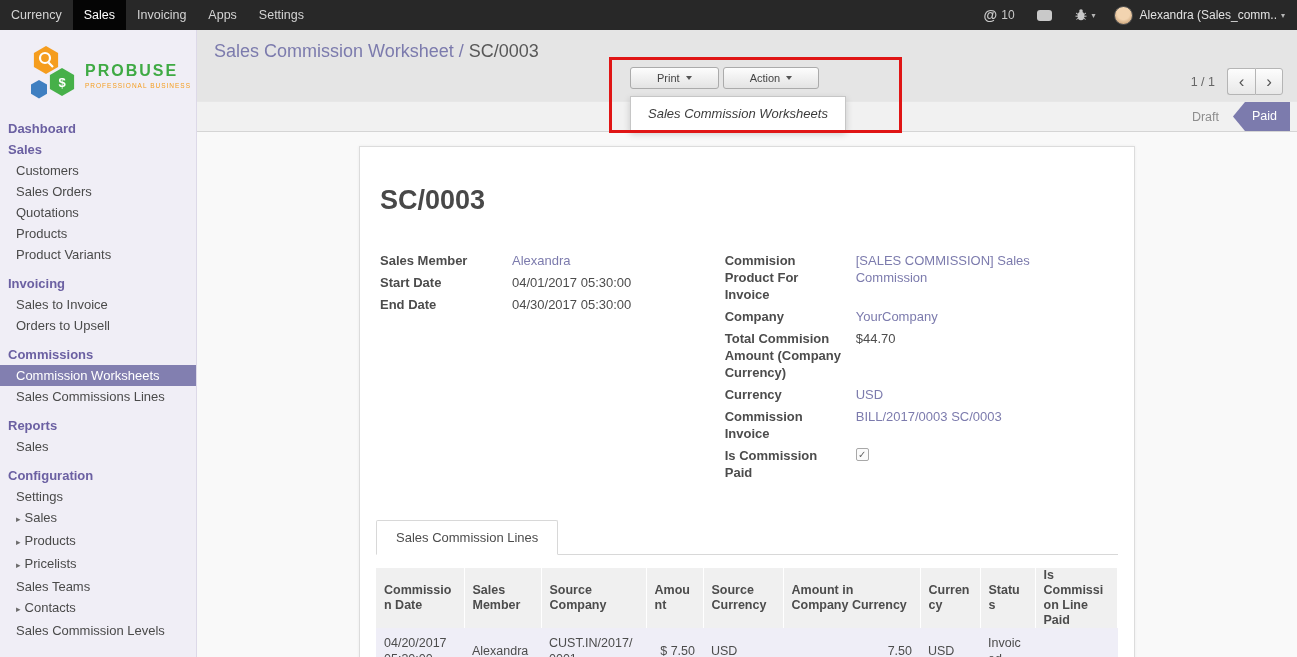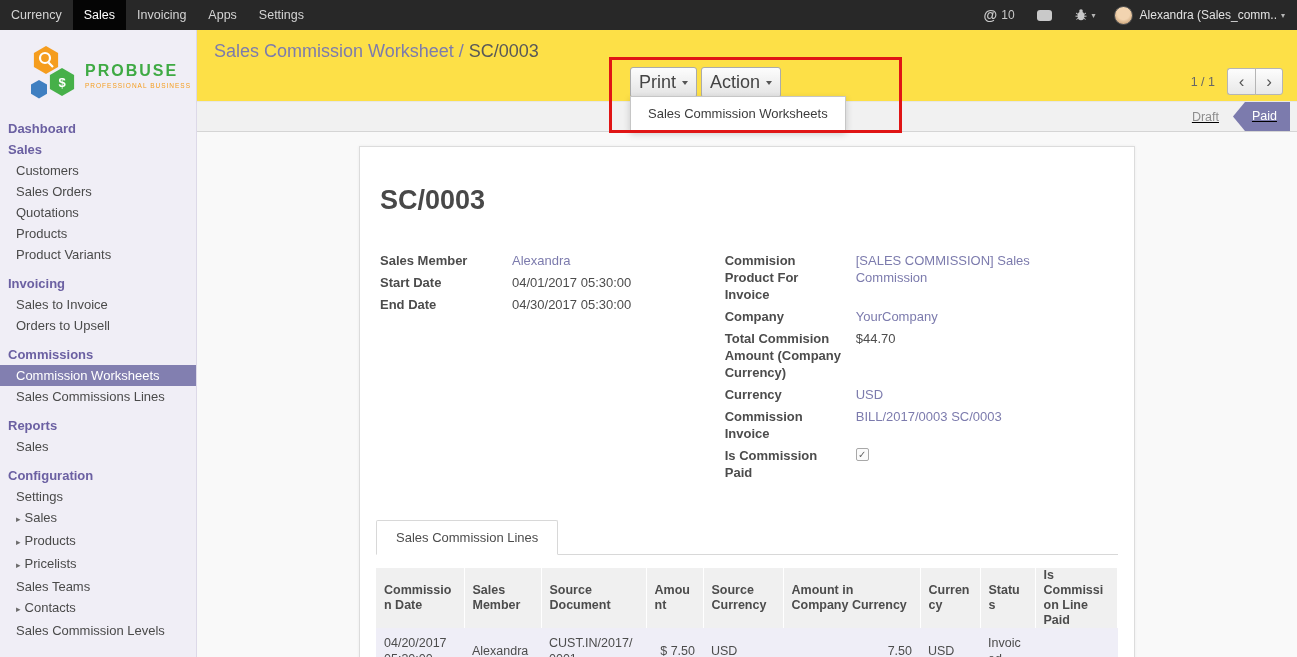--- a/index.html
+++ b/index.html
@@ -30,41 +30,41 @@
   .brand-tagline { color:#f59d1e; font-size:6.5px; letter-spacing:1px; margin-top:2px; }
   .nav { font-size:13px; }
   .nav-heading { color:#6b60a2; font-weight:bold; padding:2px 8px; line-height:17px; cursor:pointer; }
   .nav-heading.spaced { margin-top:8px; }
   .nav-item { color:#4a4a4a; padding:2px 8px 2px 16px; line-height:17px; cursor:pointer; white-space:nowrap; }
   .nav-item.selected { background:#827fb0; color:#fff; }
   .expand-caret { font-size:9px; color:#6b6b6b; margin-right:4px; }
 
   
   .main { position:absolute; left:197px; top:30px; right:0; bottom:0; background:#fff; }
-  .control-panel { position:relative; height:71px; background:#fde047; }
+  .control-panel { position:relative; height:71px; background:#e5e5e5; }
   .breadcrumb { position:absolute; left:17px; top:11px; font-size:18px; }
   .breadcrumb .parent { color:#7c7bad; cursor:pointer; }
   .breadcrumb .sep { color:#7c7bad; margin:0 5px; }
   .breadcrumb .current { color:#585858; }
 
   .cp-buttons { position:absolute; left:433px; top:37px; display:flex; gap:4px; z-index:20; }
-  .btn { font-size:18px; color:#444; background:linear-gradient(#fdfdfd,#e3e3e3); border:1px solid #ababab; border-radius:3px; padding:4px 8px; display:flex; align-items:center; gap:6px; cursor:pointer; white-space:nowrap; }
+  .btn { font-size:11px; color:#444; background:linear-gradient(#fdfdfd,#e3e3e3); border:1px solid #ababab; border-radius:3px; padding:4px 26px; display:flex; align-items:center; gap:6px; cursor:pointer; white-space:nowrap; }
   .btn-caret { width:0; height:0; border-left:3px solid transparent; border-right:3px solid transparent; border-top:4px solid #555; }
 
   .dropdown { position:absolute; left:433px; top:66px; min-width:205px; background:#fff; border:1px solid #c6c6c6; box-shadow:0 3px 7px rgba(0,0,0,.18); padding:4px 0; z-index:30; }
-  .dropdown-item { font-size:13px; color:#3c3c3c; padding:5px 17px; cursor:pointer; white-space:nowrap; }
+  .dropdown-item { font-size:13px; color:#3c3c3c; padding:5px 17px; cursor:pointer; white-space:nowrap;font-style:italic; }
 
   .pager { position:absolute; right:14px; top:38px; display:flex; align-items:center; gap:12px; }
   .pager-value { font-size:12.5px; color:#666; }
   .pager-buttons { display:flex; }
   .pager-btn { width:28px; height:27px; border:1px solid #b5b5b5; background:linear-gradient(#fdfdfd,#e8e8e8); display:flex; align-items:center; justify-content:center; font-size:17px; color:#555; cursor:pointer; }
   .pager-btn.prev { border-radius:3px 0 0 3px; border-right:none; }
   .pager-btn.next { border-radius:0 3px 3px 0; }
 
-  .statusbar { position:absolute; top:71px; left:0; right:0; height:31px; background:#f1f1f1; border-top:1px solid #e7e7e7; border-bottom:1px solid #d5d5d5; display:flex; align-items:center; justify-content:flex-end;text-decoration:underline; }
+  .statusbar { position:absolute; top:71px; left:0; right:0; height:31px; background:#f1f1f1; border-top:1px solid #e7e7e7; border-bottom:1px solid #d5d5d5; display:flex; align-items:center; justify-content:flex-end; }
   .status-draft { font-size:12.5px; color:#8d8d8d; margin-right:14px; cursor:pointer; }
   .status-paid { height:29px; line-height:29px; background:#7c7bad; color:#fff; font-size:12.5px; padding:0 13px 0 19px; margin-right:7px; cursor:pointer; clip-path:polygon(0 50%, 12px 0, 100% 0, 100% 100%, 12px 100%); }
 
   .content { position:absolute; top:102px; left:0; right:0; bottom:0; background:#f9f9f9; overflow:hidden; }
   .sheet { width:776px; height:720px; margin:14px auto 0; background:#fff; border:1px solid #dcdcdc; box-shadow:0 0 3px rgba(0,0,0,.06); padding:20px 16px 0; }
   .sheet-title { font-size:27px; font-weight:bold; color:#484848; margin:18px 0 0 4px; }
 
   .fields { display:flex; margin-top:36px; }
   .col-left { width:47%; padding-left:4px; }
   .col-right { width:53%; }
@@ -255,21 +255,21 @@
               <col style="width:80px">
               <col style="width:137px">
               <col style="width:60px">
               <col style="width:55px">
               <col>
           </colgroup>
           <thead>
             <tr>
               <th>Commission Date</th>
               <th>Sales Member</th>
-              <th>Source Document</th>
+              <th>Source Company</th>
               <th>Amount</th>
               <th>Source Currency</th>
               <th>Amount in Company Currency</th>
               <th>Currency</th>
               <th>Status</th>
               <th>Is Commission Line Paid</th>
             </tr>
           </thead>
           <tbody>
             <tr class="odd">

